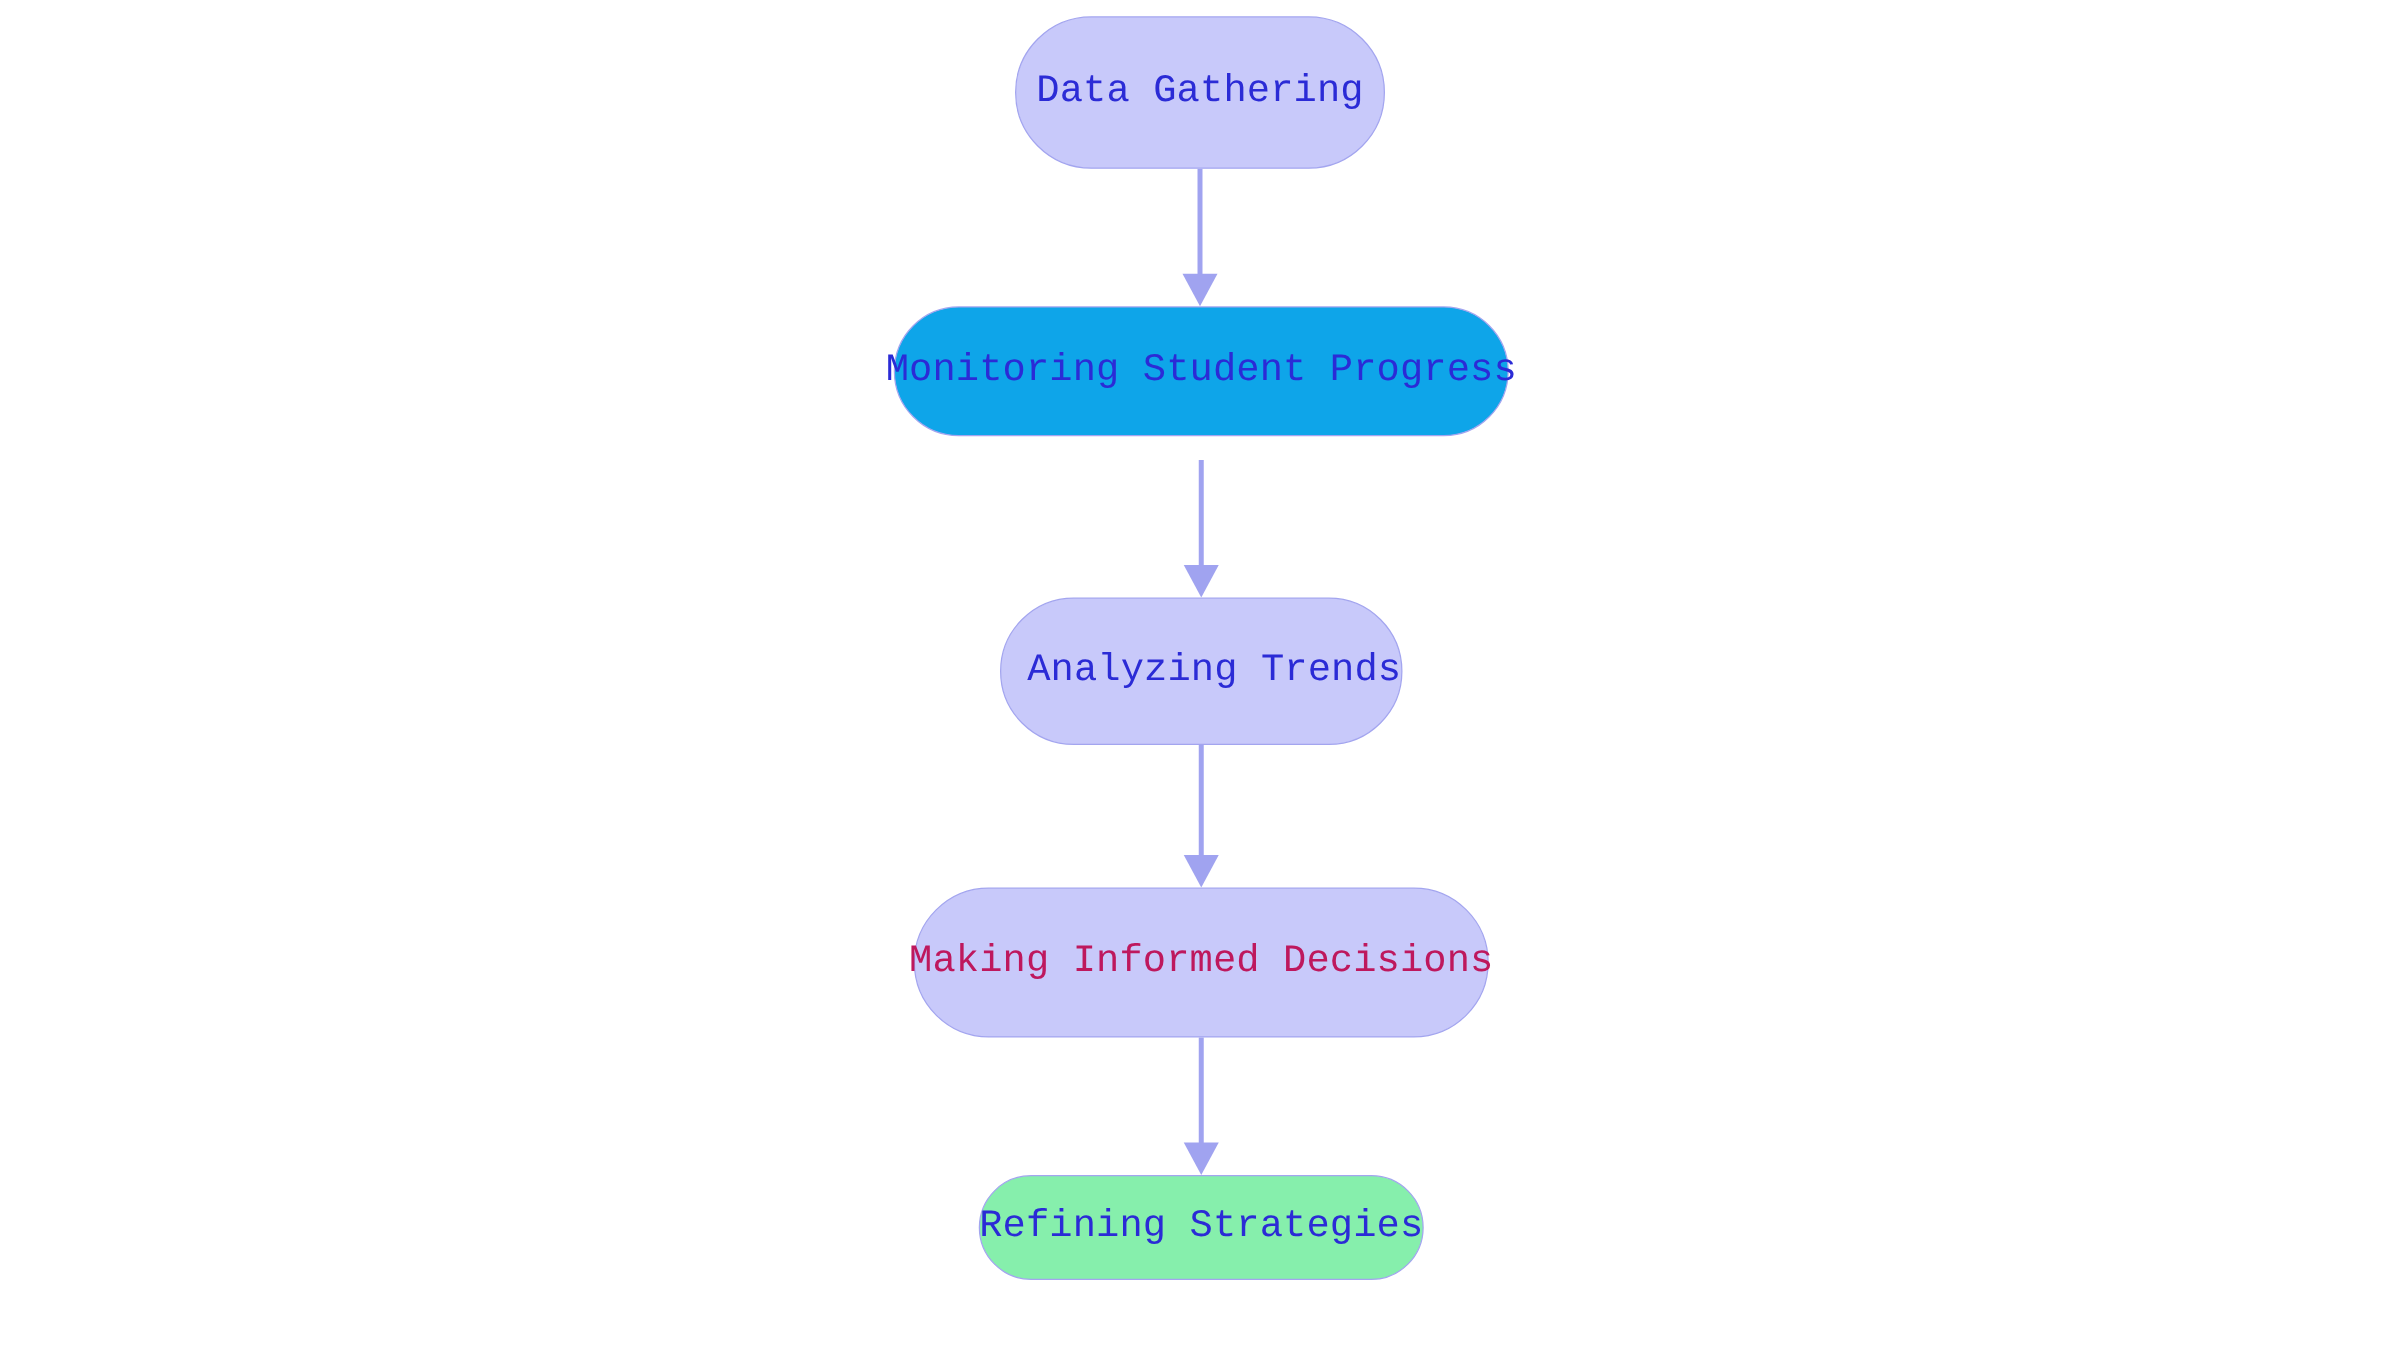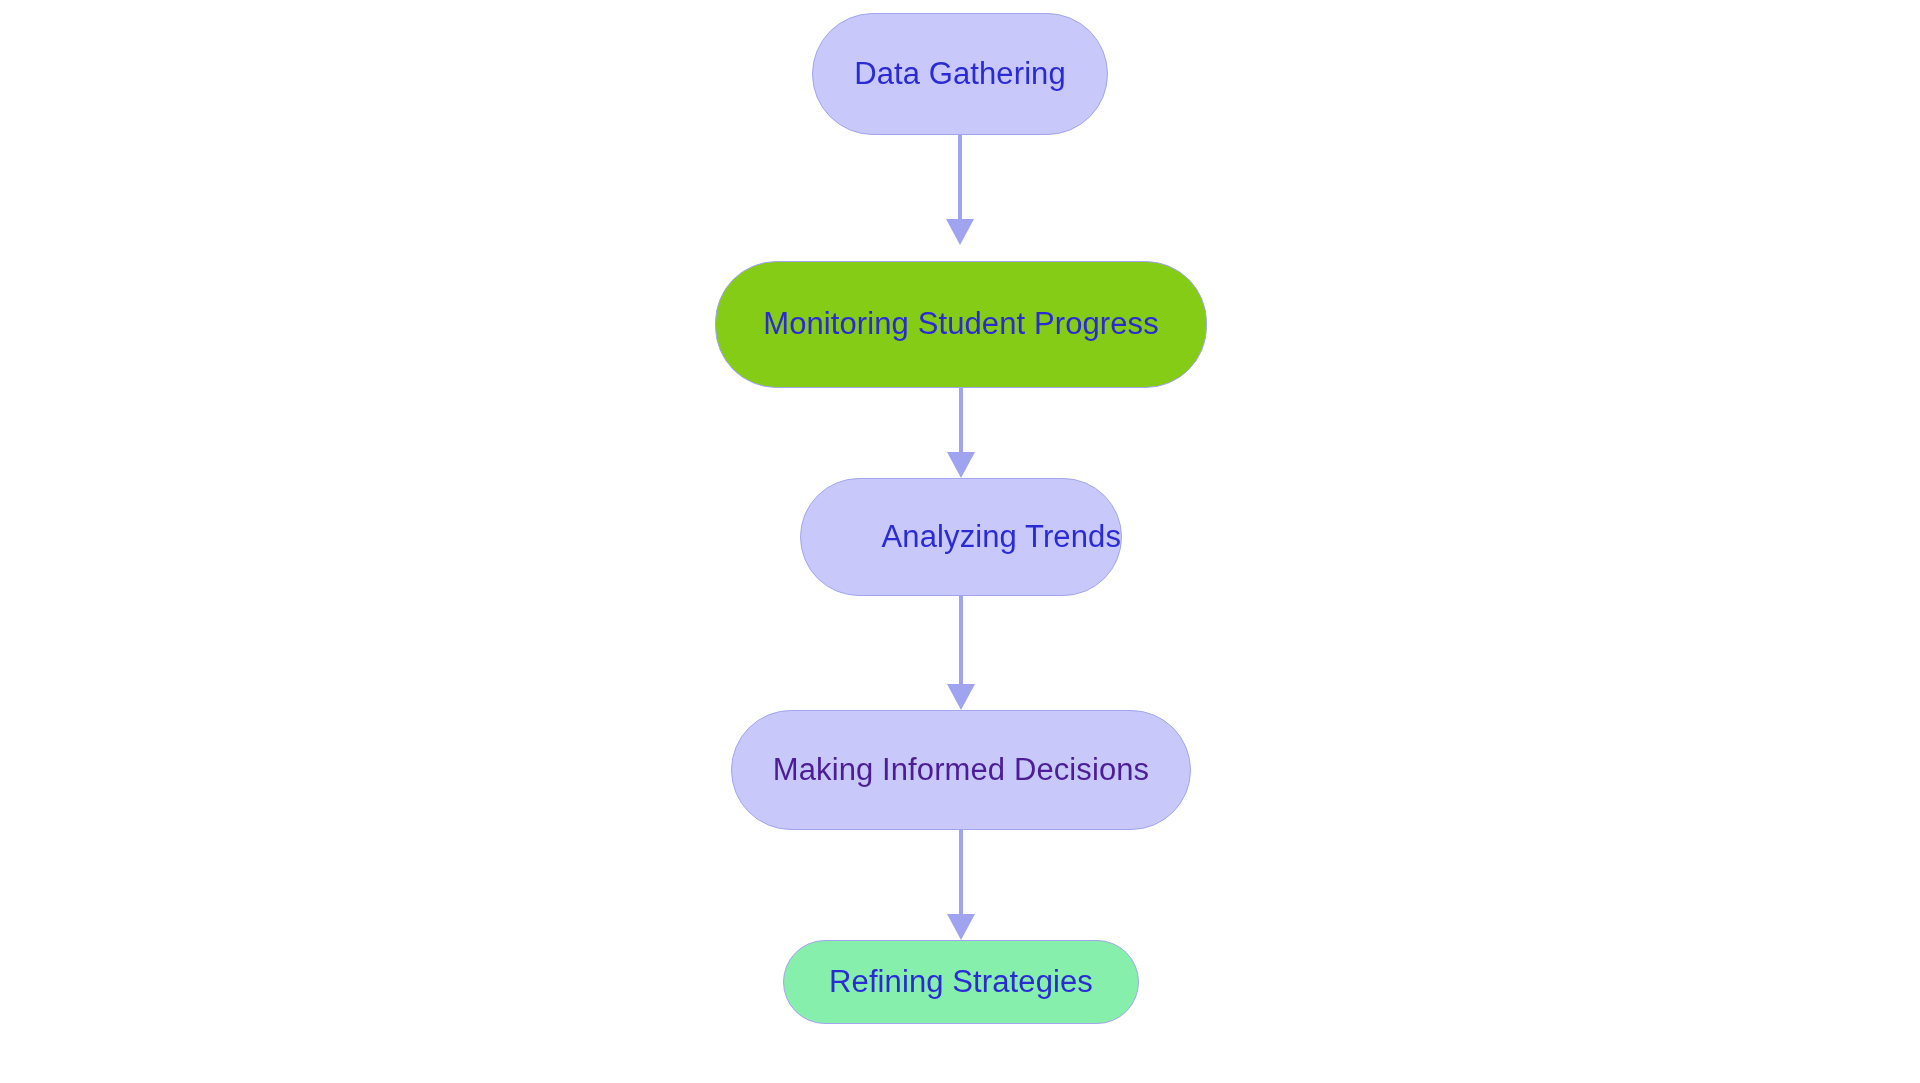--- a/index.html
+++ b/index.html
@@ -38,21 +38,21 @@
     box-sizing: border-box;
     display: flex;
     align-items: center;
     justify-content: center;
     background: #c8c9fa;
     border: 1.6px solid #a3a5ef;
     border-radius: 62px;
     z-index: 2;
   }
   .node-label {
-    font-family: Liberation Sans, sans-serif;
+    font-family: Liberation Mono, monospace;
     font-size: 31px;
     line-height: 1.1;
     letter-spacing: 0.1px;
     color: #2b2bd6;
     white-space: nowrap;
     text-align: center;
     user-select: none;
   }
 </style>
 </head>
@@ -75,27 +75,27 @@
         <polygon points="947,684 975,684 961,710" fill="#a0a3f0"></polygon>
         <line x1="961" y1="830" x2="961" y2="916" stroke="#a0a3f0" stroke-width="4"></line>
         <polygon points="947,914 975,914 961,940" fill="#a0a3f0"></polygon>
       </g>
   </svg>
 
   <div id="nodes-layer">
       <div class="node" style="left: 812px; top: 13px; width: 296px; height: 122px; background: rgb(200, 201, 250); border-color: rgb(163, 165, 239); border-radius: 61px;">
         <span class="node-label" style="color: rgb(43, 43, 214);">Data Gathering</span>
       </div>
-      <div class="node" style="left: 715px; top: 261px; width: 492px; height: 127px; background: #84cc16; border-color: rgb(163, 165, 239); border-radius: 61.5px;">
+      <div class="node" style="left: 715px; top: 245px; width: 492px; height: 104px; background: #0ea5e9; border-color: rgb(163, 165, 239); border-radius: 61.5px;">
         <span class="node-label" style="color: rgb(43, 43, 214);">Monitoring Student Progress</span>
       </div>
       <div class="node" style="left: 800px; top: 478px; width: 322px; height: 118px; background: rgb(200, 201, 250); border-color: rgb(163, 165, 239); border-radius: 59px; justify-content: flex-end;">
         <span class="node-label" style="color: rgb(43, 43, 214);">Analyzing Trends</span>
       </div>
       <div class="node" style="left: 731px; top: 710px; width: 460px; height: 120px; background: rgb(200, 201, 250); border-color: rgb(163, 165, 239); border-radius: 60px;">
-        <span class="node-label" style="color: #4c1d95;">Making Informed Decisions</span>
+        <span class="node-label" style="color: #be185d;">Making Informed Decisions</span>
       </div>
       <div class="node" style="left: 783px; top: 940px; width: 356px; height: 84px; background: #86efac; border-color: rgb(163, 165, 239); border-radius: 59px;">
         <span class="node-label" style="color: rgb(43, 43, 214);">Refining Strategies</span>
       </div>
     </div>
 
 </div>
 
 </body></html>

